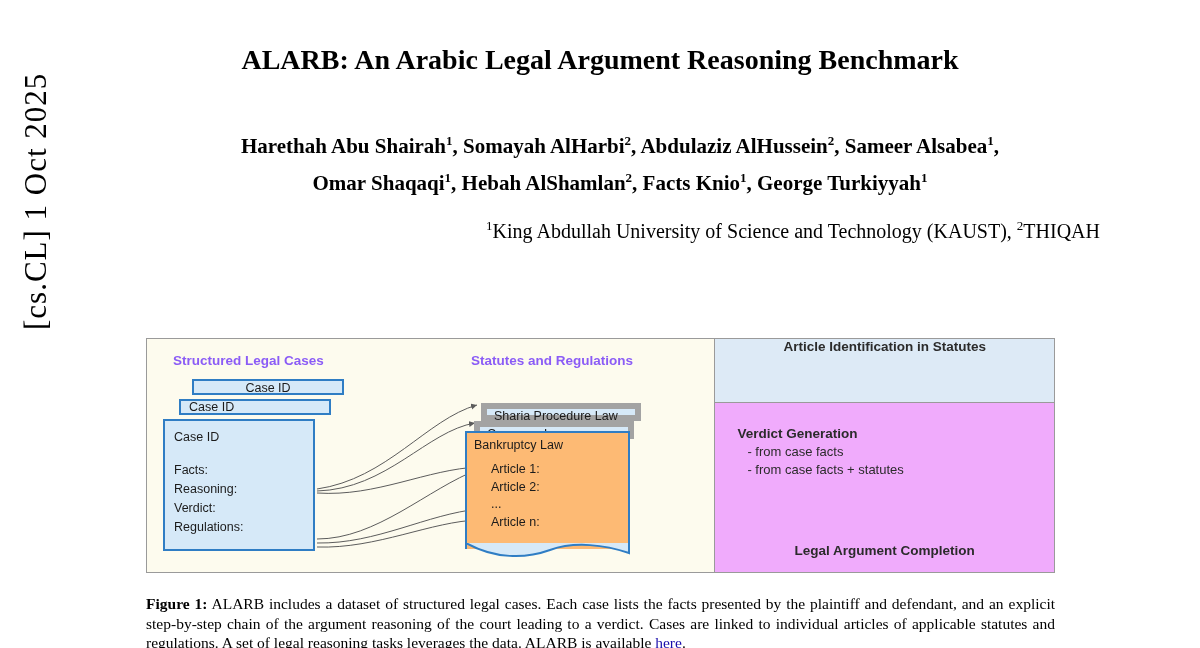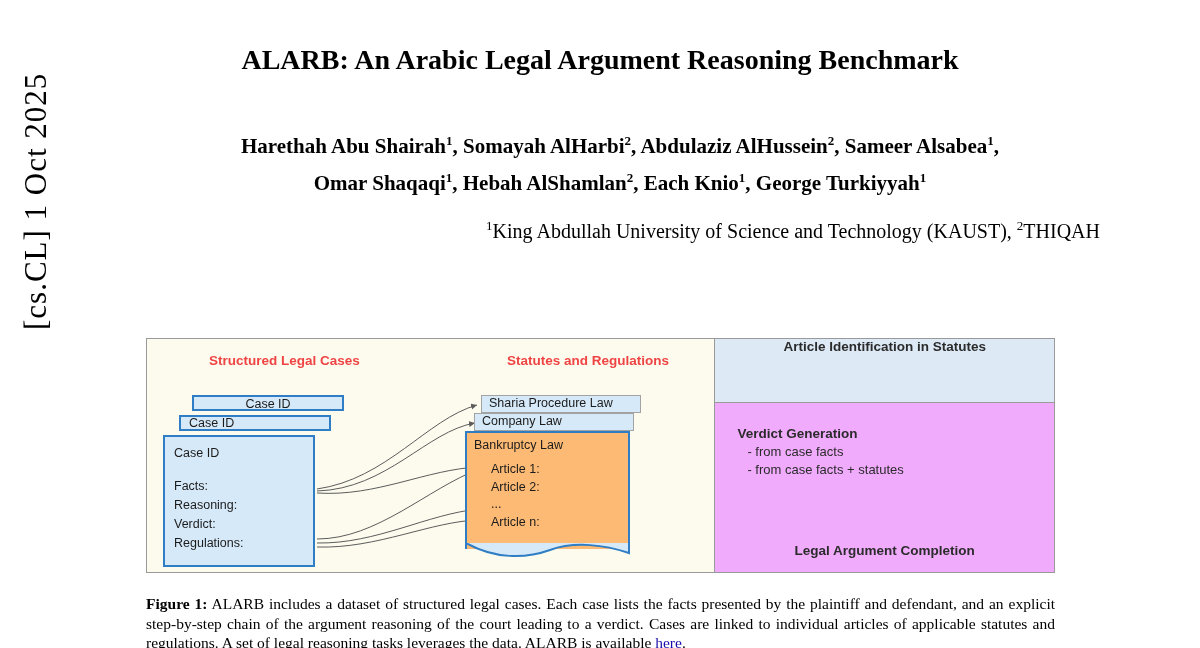--- a/index.html
+++ b/index.html
@@ -106,22 +106,21 @@
   .fig-right-bottom {
     flex: 1;
     background: #f0abfc;
     position: relative;
   }
 
   .sec-head {
     font-family: "Liberation Sans", sans-serif;
     font-size: 13.5px;
     font-weight: bold;
-    color: #ef4444;
-    margin-left: 36px;
+    color: #8b5cf6;
   }
   .fig-label {
     font-family: "Liberation Sans", sans-serif;
     font-size: 13.5px;
     font-weight: bold;
     color: #2b2b2b;
   }
   .col-title-left {
     position: absolute;
     left: 26px;
@@ -132,21 +131,20 @@
     left: 324px;
     top: 14px;
   }
 
   
   .case-card {
     position: absolute;
     background: #d6e9f8;
     border: 2px solid #2f7dc4;
     box-sizing: border-box;
-    margin-top: 16px;
   }
   .case-card .cid {
     font-family: "Liberation Sans", sans-serif;
     font-size: 12.5px;
     color: #1b1b1b;
     position: absolute;
   }
   .case-card-3 {
     left: 45px; top: 40px; width: 152px; height: 16px;
     text-align: center;
@@ -167,27 +165,28 @@
     font-size: 12.5px;
     color: #1b1b1b;
     line-height: 19px;
   }
   .case-body .spacer { height: 14px; }
 
   
   .statute-bar {
     position: absolute;
     background: #d6e9f8;
-    border: 1px solid #a3a3a3;
+    border: 6px solid #a3a3a3;
     box-sizing: border-box;
     font-family: "Liberation Sans", sans-serif;
     font-size: 12.5px;
     color: #1b1b1b;
     padding-left: 7px;
     line-height: 15px;
+    margin-top: 8px;
   }
   .statute-1 { left: 334px; top: 56px; width: 160px; height: 18px; }
   .statute-2 { left: 327px; top: 74px; width: 160px; height: 18px; }
 
   .statute-doc {
     position: absolute;
     left: 318px;
     top: 92px;
     width: 165px;
     height: 118px;
@@ -261,21 +260,21 @@
 
 <div class="paper-title">ALARB: An Arabic Legal Argument Reasoning Benchmark</div>
 
 <div class="authors">
   <span><span>Harethah Abu Shairah</span><sup>1</sup></span>,
   <span><span>Somayah AlHarbi</span><sup>2</sup></span>,
   <span><span>Abdulaziz AlHussein</span><sup>2</sup></span>,
   <span><span>Sameer Alsabea</span><sup>1</sup></span>,<br>
   <span><span>Omar Shaqaqi</span><sup>1</sup></span>,
   <span><span>Hebah AlShamlan</span><sup>2</sup></span>,
-  <span><span>Each Knio</span><sup>1</sup></span>,
+  <span><span>Facts Knio</span><sup>1</sup></span>,
   <span><span>George Turkiyyah</span><sup>1</sup></span>
 </div>
 
 <div class="affil">
   <sup>1</sup><span>King Abdullah University of Science and Technology (KAUST),</span>
   <sup>2</sup><span>THIQAH</span>
 </div>
 
 <div class="figure-box">
 

